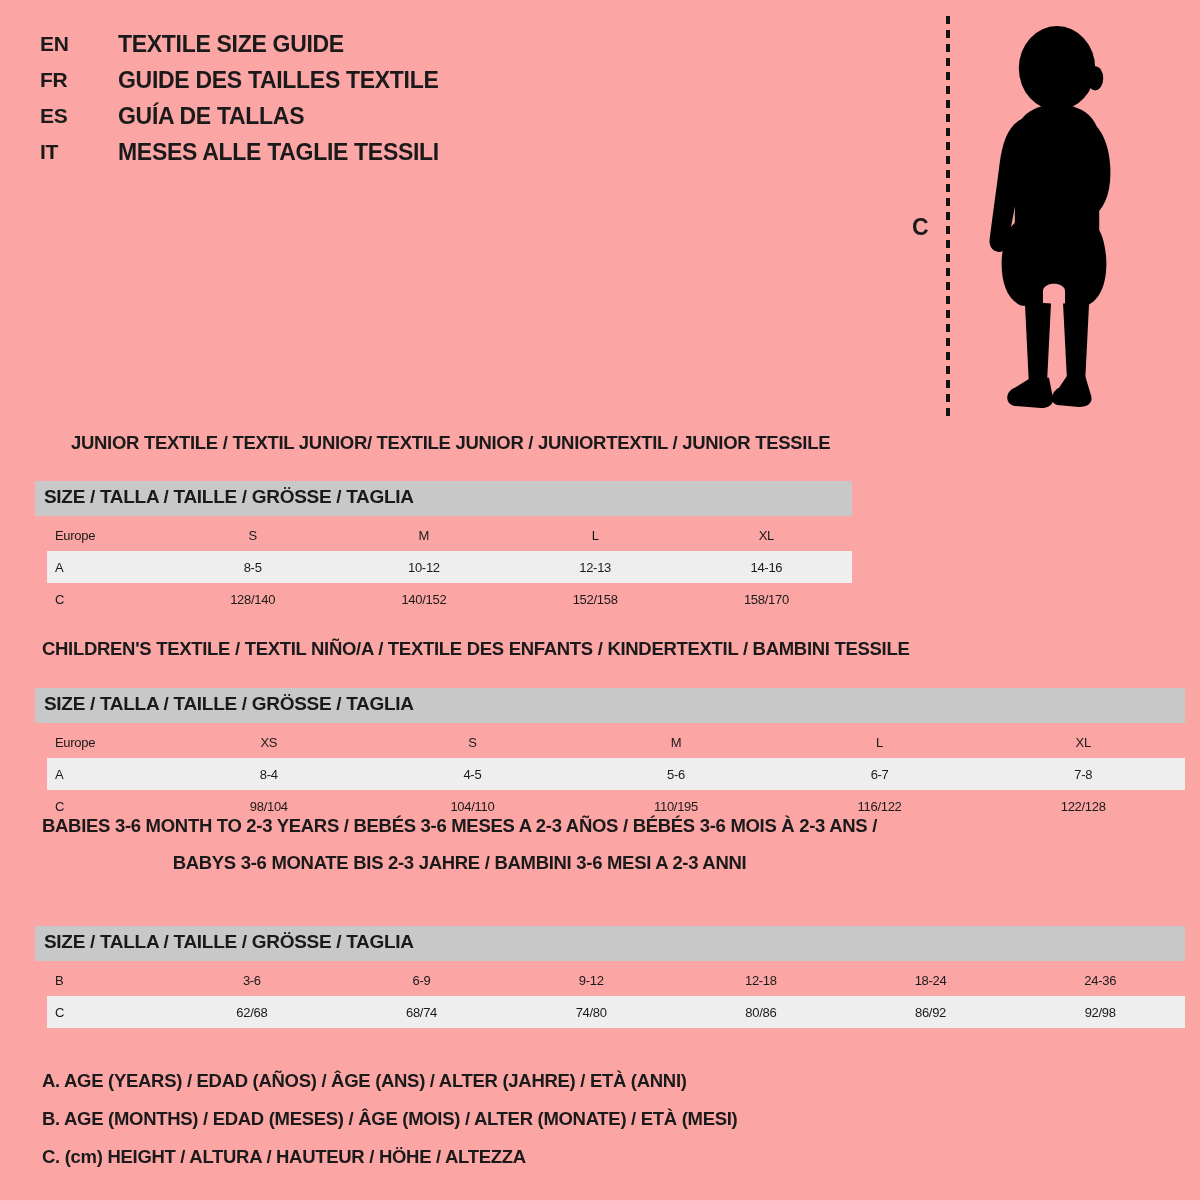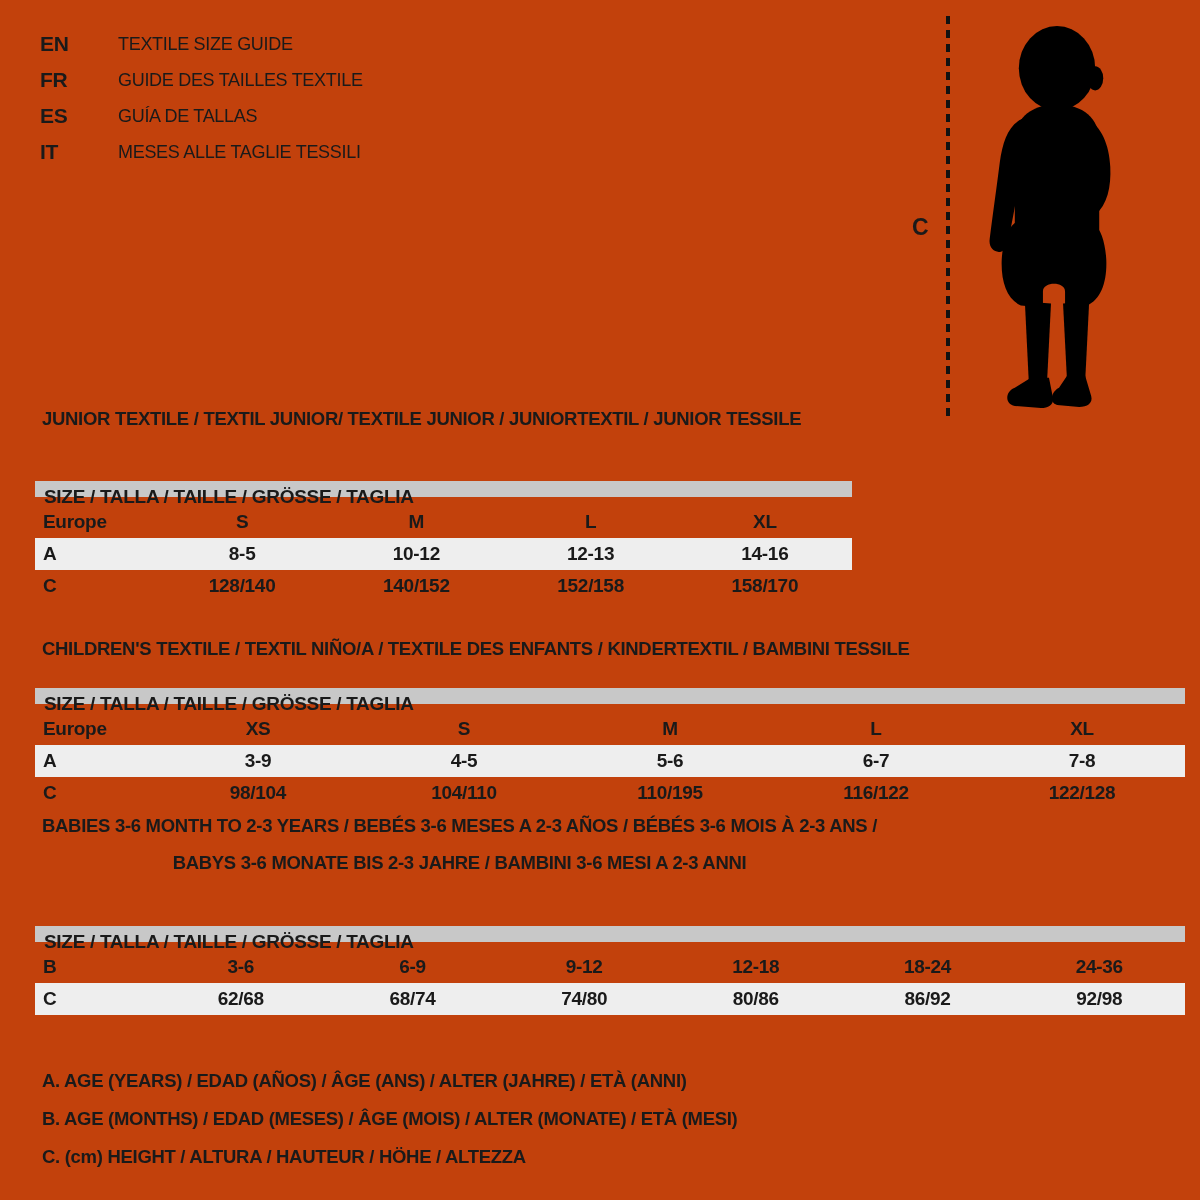--- a/index.html
+++ b/index.html
@@ -2,63 +2,63 @@
 <html><head>
 <meta charset="utf-8">
 <style>
   html, body { margin: 0; padding: 0; }
   body {
     width: 1200px; height: 1200px;
     background: #ffffff;
     font-family: "Liberation Sans", "DejaVu Sans", sans-serif;
     color: #1a1a1a;
   }
-  .page { position: relative; width: 1200px; height: 1200px; overflow: hidden; background: #c2410c; }
+  .page { position: relative; width: 1200px; height: 1200px; overflow: hidden; background: #fca5a5; }
 
   
   .lang-block { position: absolute; left: 40px; top: 26px; }
   .lang-row { display: flex; height: 36px; align-items: center; }
   .lang-code { width: 78px; font-size: 21px; font-weight: 700; letter-spacing: -0.3px; }
-  .lang-label { font-size: 18px; font-weight: 400; letter-spacing: -0.3px; white-space: nowrap; }
+  .lang-label { font-size: 23px; font-weight: 700; letter-spacing: -0.3px; white-space: nowrap; }
 
   
   .dash-line {
     position: absolute; left: 946px; top: 16px;
     width: 4px; height: 402px;
     background: repeating-linear-gradient(to bottom, #121212 0 8px, transparent 8px 14px);
   }
   .measure-c {
     position: absolute; left: 912px; top: 214px;
     font-size: 23px; font-weight: 700;
   }
   .silhouette { position: absolute; left: 968px; top: 14px; width: 172px; height: 402px; }
 
   
   .section-title {
     position: absolute; left: 42px;
     font-size: 18.5px; font-weight: 700; letter-spacing: -0.3px;
     line-height: 37px; white-space: nowrap;
   }
-  #junior-title   { top: 400px; }
+  #junior-title   { top: 424px; margin-left: 29px; }
   #children-title { top: 630px; }
   #babies-title   { top: 807px; text-align: center; }
 
   .tbl { position: absolute; left: 35px; }
   #junior-table   { top: 481px; width: 817px; }
   #children-table { top: 688px; width: 1150px; }
   #babies-table   { top: 926px; width: 1150px; }
 
   .size-bar {
-    height: 16px; line-height: 31px;
+    height: 35px; line-height: 31px;
     background: #c8c8c8;
     padding-left: 9px;
     font-size: 19px; font-weight: 700; letter-spacing: -0.3px;
-    margin-bottom: 9px;
+    margin-bottom: 3px;
   }
-  .trow { display: flex; height: 32px; align-items: center; font-size: 19px; font-weight: 700; letter-spacing: -0.3px; }
+  .trow { display: flex; height: 32px; align-items: center; font-size: 13px; font-weight: 400; letter-spacing: -0.3px; margin-left: 12px; }
   .trow.shaded { background: #eeeeee; }
   .trow .lbl { width: 120px; padding-left: 8px; box-sizing: border-box; text-align: left; }
   .trow .cell { flex: 1; text-align: center; }
 
   
   .footnotes { position: absolute; left: 42px; top: 1062px; }
   .footnote { font-size: 18.5px; font-weight: 700; letter-spacing: -0.3px; line-height: 38px; white-space: nowrap; }
 </style>
 </head>
 <body>
@@ -136,21 +136,21 @@
         <div class="trow">
           <div class="lbl">Europe</div>
           <div class="cell">XS</div>
           <div class="cell">S</div>
           <div class="cell">M</div>
           <div class="cell">L</div>
           <div class="cell">XL</div>
         </div>
         <div class="trow shaded">
           <div class="lbl">A</div>
-          <div class="cell">3-9</div>
+          <div class="cell">8-4</div>
           <div class="cell">4-5</div>
           <div class="cell">5-6</div>
           <div class="cell">6-7</div>
           <div class="cell">7-8</div>
         </div>
         <div class="trow">
           <div class="lbl">C</div>
           <div class="cell">98/104</div>
           <div class="cell">104/110</div>
           <div class="cell">110/195</div>

